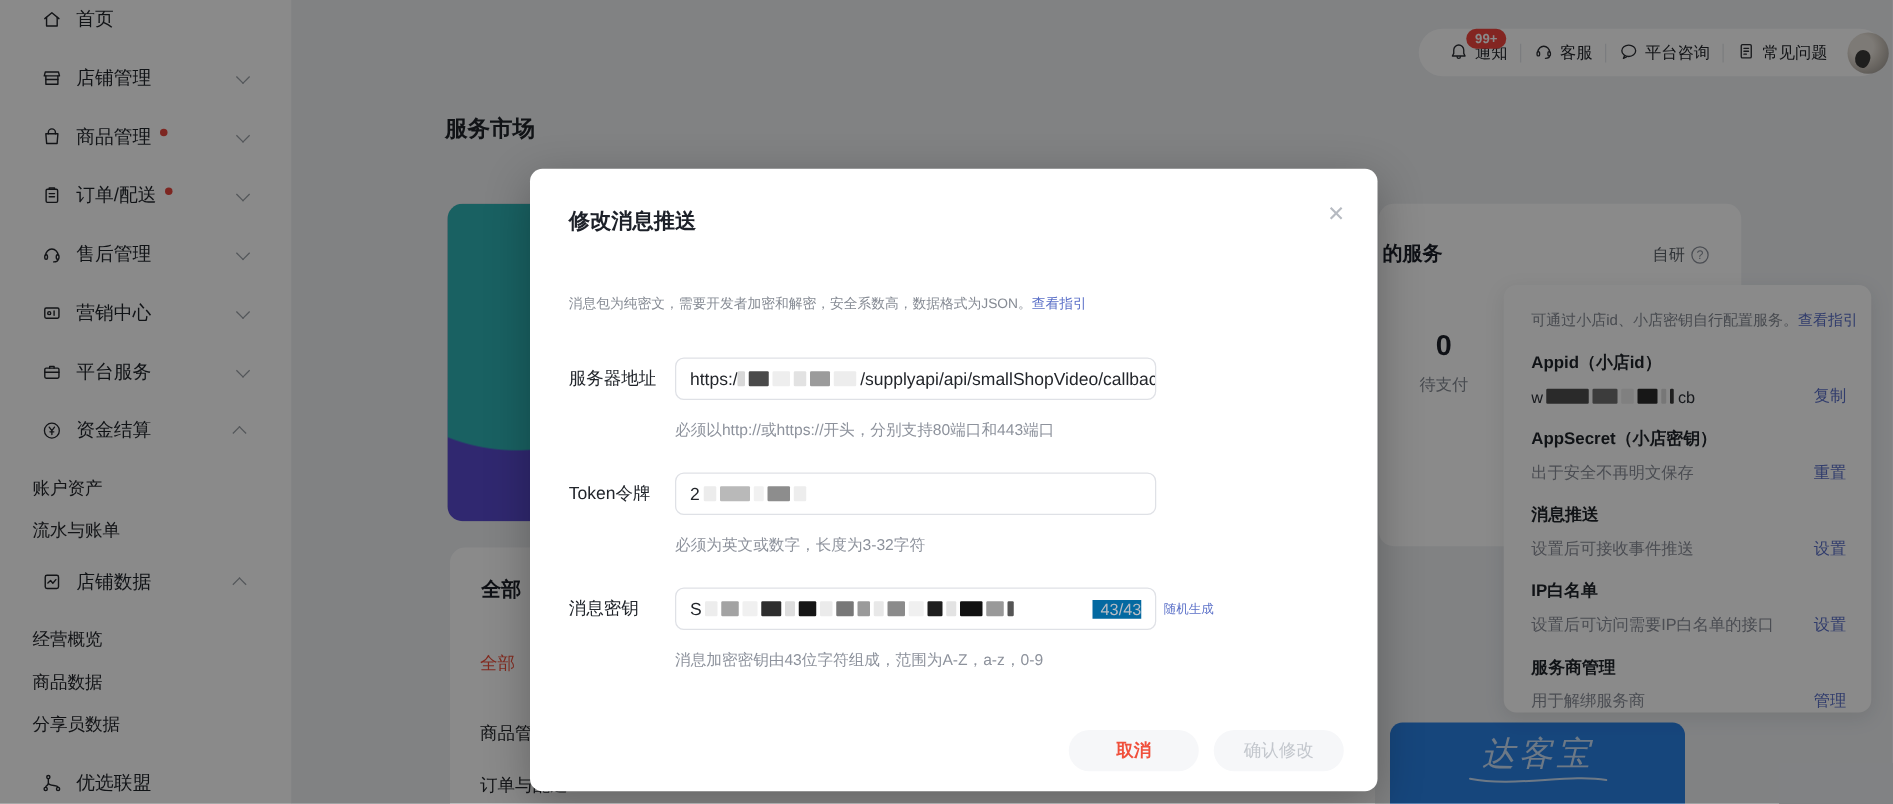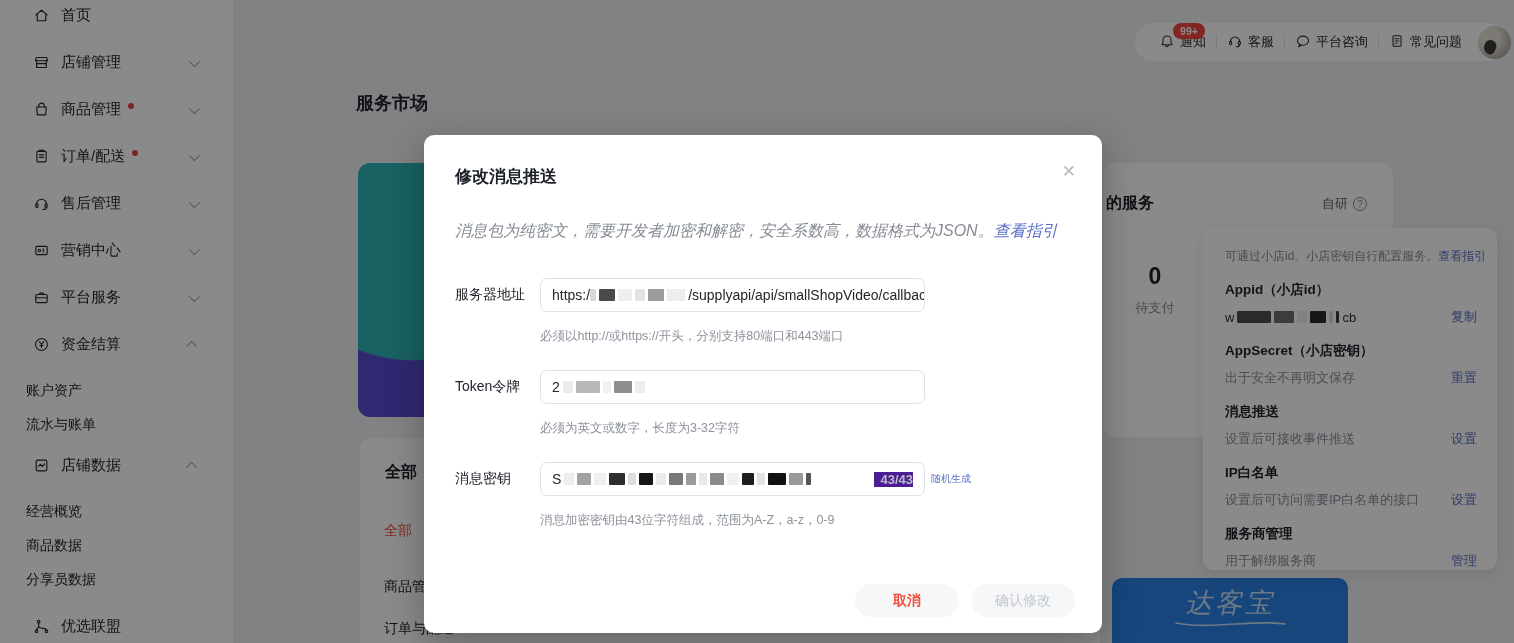--- a/index.html
+++ b/index.html
@@ -70,29 +70,29 @@
   .panel-h{margin-top:16px;font-size:13.5px;font-weight:bold;color:#1f2329;}
   .panel-row{margin-top:9px;display:flex;align-items:center;justify-content:space-between;font-size:13px;color:#8b8f99;}
   .panel-row .p-val{color:#2b2f36;display:flex;align-items:center;white-space:nowrap;overflow:hidden;}
   .panel-link{color:var(--link-blue);cursor:pointer;flex:none;margin-left:10px;}
 
   
   .overlay{position:absolute;inset:0;background:rgba(0,0,0,0.46);z-index:10;}
   .modal{position:absolute;left:424px;top:135px;width:678px;height:498px;background:#fff;border-radius:10px;box-shadow:0 10px 36px rgba(0,0,0,.28);z-index:20;padding:30px 31px 12px;}
   .modal-title{font-size:17px;font-weight:bold;color:#1d2129;}
   .modal-close{position:absolute;right:26px;top:28px;font-size:17px;color:#b6bac1;cursor:pointer;line-height:1;}
-  .modal-desc{margin-top:33px;font-size:16px;color:#868b94;font-style:italic;}
+  .modal-desc{margin-top:47px;font-size:11px;color:#868b94;}
   .modal-desc a{color:var(--link-blue);text-decoration:none;cursor:pointer;}
   .fields{margin-top:36px;}
   .field{margin-bottom:25px;}
   .field-main{display:flex;align-items:center;}
   .f-label{width:85px;flex:none;font-size:14px;color:#21252b;}
   .f-input{width:385px;height:34px;border:1px solid #dfe1e6;border-radius:7px;background:#fff;display:flex;align-items:center;padding:0 11px;overflow:hidden;white-space:nowrap;cursor:text;}
   .f-input .ftext{font-size:14px;color:#23262b;white-space:pre;}
-  .f-counter{margin-left:auto;font-size:13px;color:#b9bdc5;flex:none;padding-left:6px;background:#4c1d95;font-weight:bold;}
+  .f-counter{margin-left:auto;font-size:13px;color:#b9bdc5;flex:none;padding-left:6px;background:#0369a1;}
   .f-action{margin-left:6px;font-size:10px;color:var(--link-blue);cursor:pointer;white-space:nowrap;}
   .f-help{margin-left:85px;margin-top:16px;font-size:12.5px;color:#8d929c;}
   .rblock{display:inline-block;height:12px;border-radius:1px;margin-right:3px;flex:none;}
   .modal-footer{position:absolute;right:27px;bottom:16px;display:flex;gap:12px;}
   .btn{height:33px;min-width:104px;padding:0 24px;border:none;border-radius:17px;background:#f6f7f9;font-size:14px;cursor:pointer;display:flex;align-items:center;justify-content:center;}
   .btn.cancel{color:var(--accent-red);font-weight:bold;}
   .btn.confirm{color:#c3c7cd;cursor:not-allowed;}
 </style>
 </head>
 <body>

